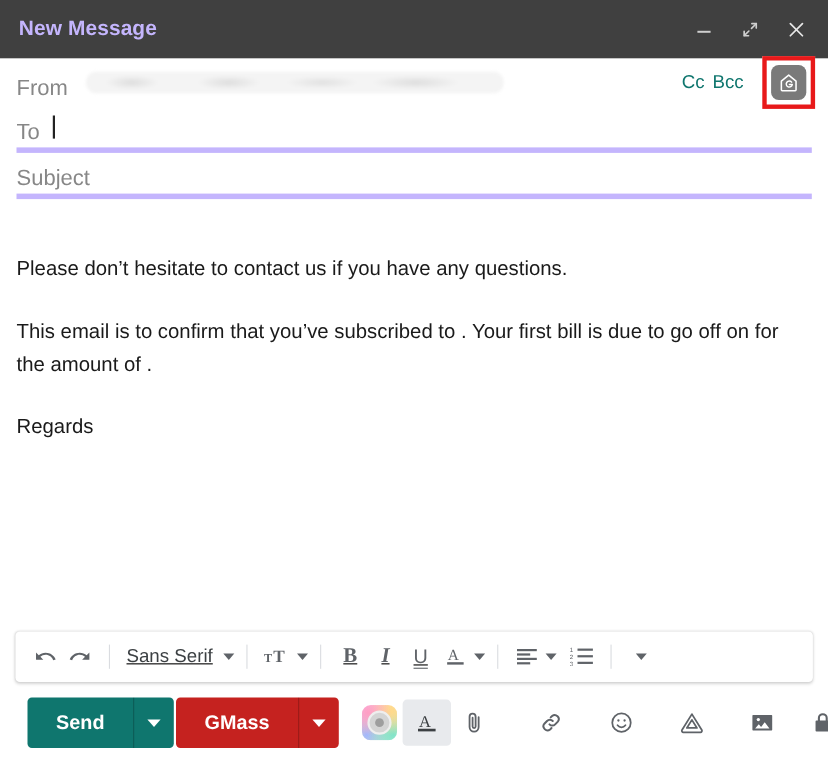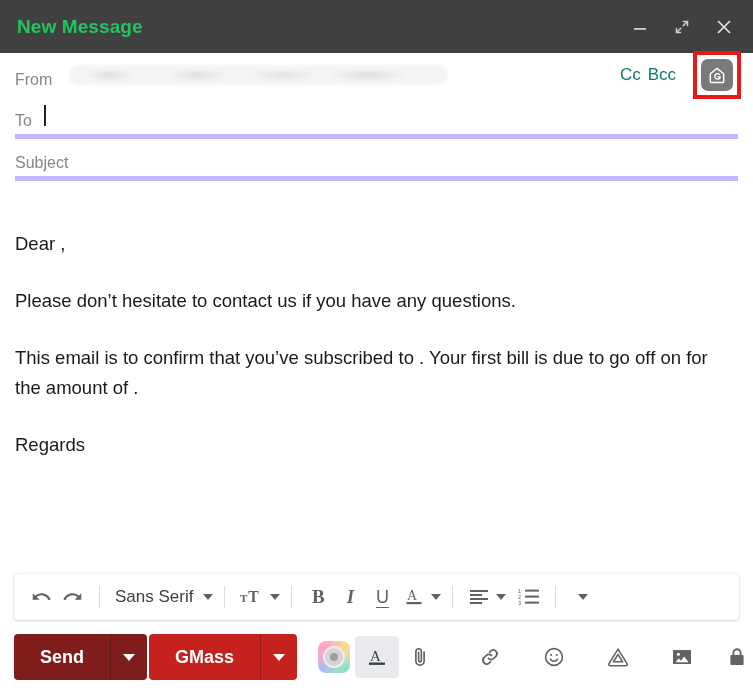--- a/index.html
+++ b/index.html
@@ -28,21 +28,21 @@
   .title-bar {
     height: 53px;
     background: #404040;
     display: flex;
     align-items: center;
     padding: 0 18px 0 17px;
     box-sizing: border-box;
     flex: 0 0 auto;
   }
   .title-text {
-    color: #22c55e;
+    color: #c4b5fd;
     font-size: 19px;
     font-weight: bold;
     letter-spacing: 0.1px;
     flex: 1 1 auto;
   }
   .win-controls {
     display: flex;
     align-items: center;
     gap: 20px;
   }
@@ -66,21 +66,21 @@
     position: relative;
     display: flex;
     align-items: center;
     height: 42px;
     border-bottom: 5px solid #c4b5fd;
     box-sizing: border-box;
   }
   .field-row.from-row { border-bottom: none; height: 44px; }
   .field-label {
     color: #878787;
-    font-size: 16px;
+    font-size: 20px;
     flex: 0 0 auto;
     white-space: nowrap;
     margin-top: 10px;
   }
   .redacted {
     margin-left: 16px;
     width: 380px;
     height: 20px;
     border-radius: 10px;
     background:
@@ -162,20 +162,21 @@
   .format-toolbar {
     height: 46px;
     background: #ffffff;
     border-radius: 4px;
     box-shadow: 0 1px 3px rgba(0,0,0,0.16), 0 0 2px rgba(0,0,0,0.10);
     display: flex;
     align-items: center;
     padding: 0 12px;
     box-sizing: border-box;
     gap: 2px;
+    text-decoration: underline;
   }
   .tb-btn {
     height: 34px;
     min-width: 30px;
     display: flex;
     align-items: center;
     justify-content: center;
     cursor: pointer;
     color: #5f6368;
     padding: 0 4px;
@@ -242,21 +243,21 @@
     align-items: center;
     justify-content: center;
   }
   .split-btn .arrow i {
     width: 0; height: 0;
     border-left: 6px solid transparent;
     border-right: 6px solid transparent;
     border-top: 7px solid #ffffff;
     display: block;
   }
-  .btn-send { background: #7f1d1d; }
+  .btn-send { background: #0f766e; margin-left: 11px; }
   .btn-gmass { background: #c5221f; margin-left: 2px; }
 
   .icon-row {
     display: flex;
     align-items: center;
     margin-left: 16px;
     gap: 0;
   }
   .ic-btn {
     width: 42px;
@@ -363,21 +364,20 @@
       <span class="to-cursor"></span>
       <span></span>
     </div>
 
     <div class="field-row">
       <span class="field-label">Subject</span>
     </div>
   </div>
 
   <div class="body-area">
-    <p class="body-para">Dear ,</p>
     <p class="body-para">Please don’t hesitate to contact us if you have any questions.</p>
     <p class="body-para">This email is to confirm that you’ve subscribed to . Your first bill is due to go off on  for the amount of .</p>
     <p class="body-para">Regards</p>
   </div>
 
   <div class="format-toolbar-wrap">
     <div class="format-toolbar">
 
       <div class="tb-btn">
         <svg width="22" height="22" viewBox="0 0 24 24" fill="#5f6368">

